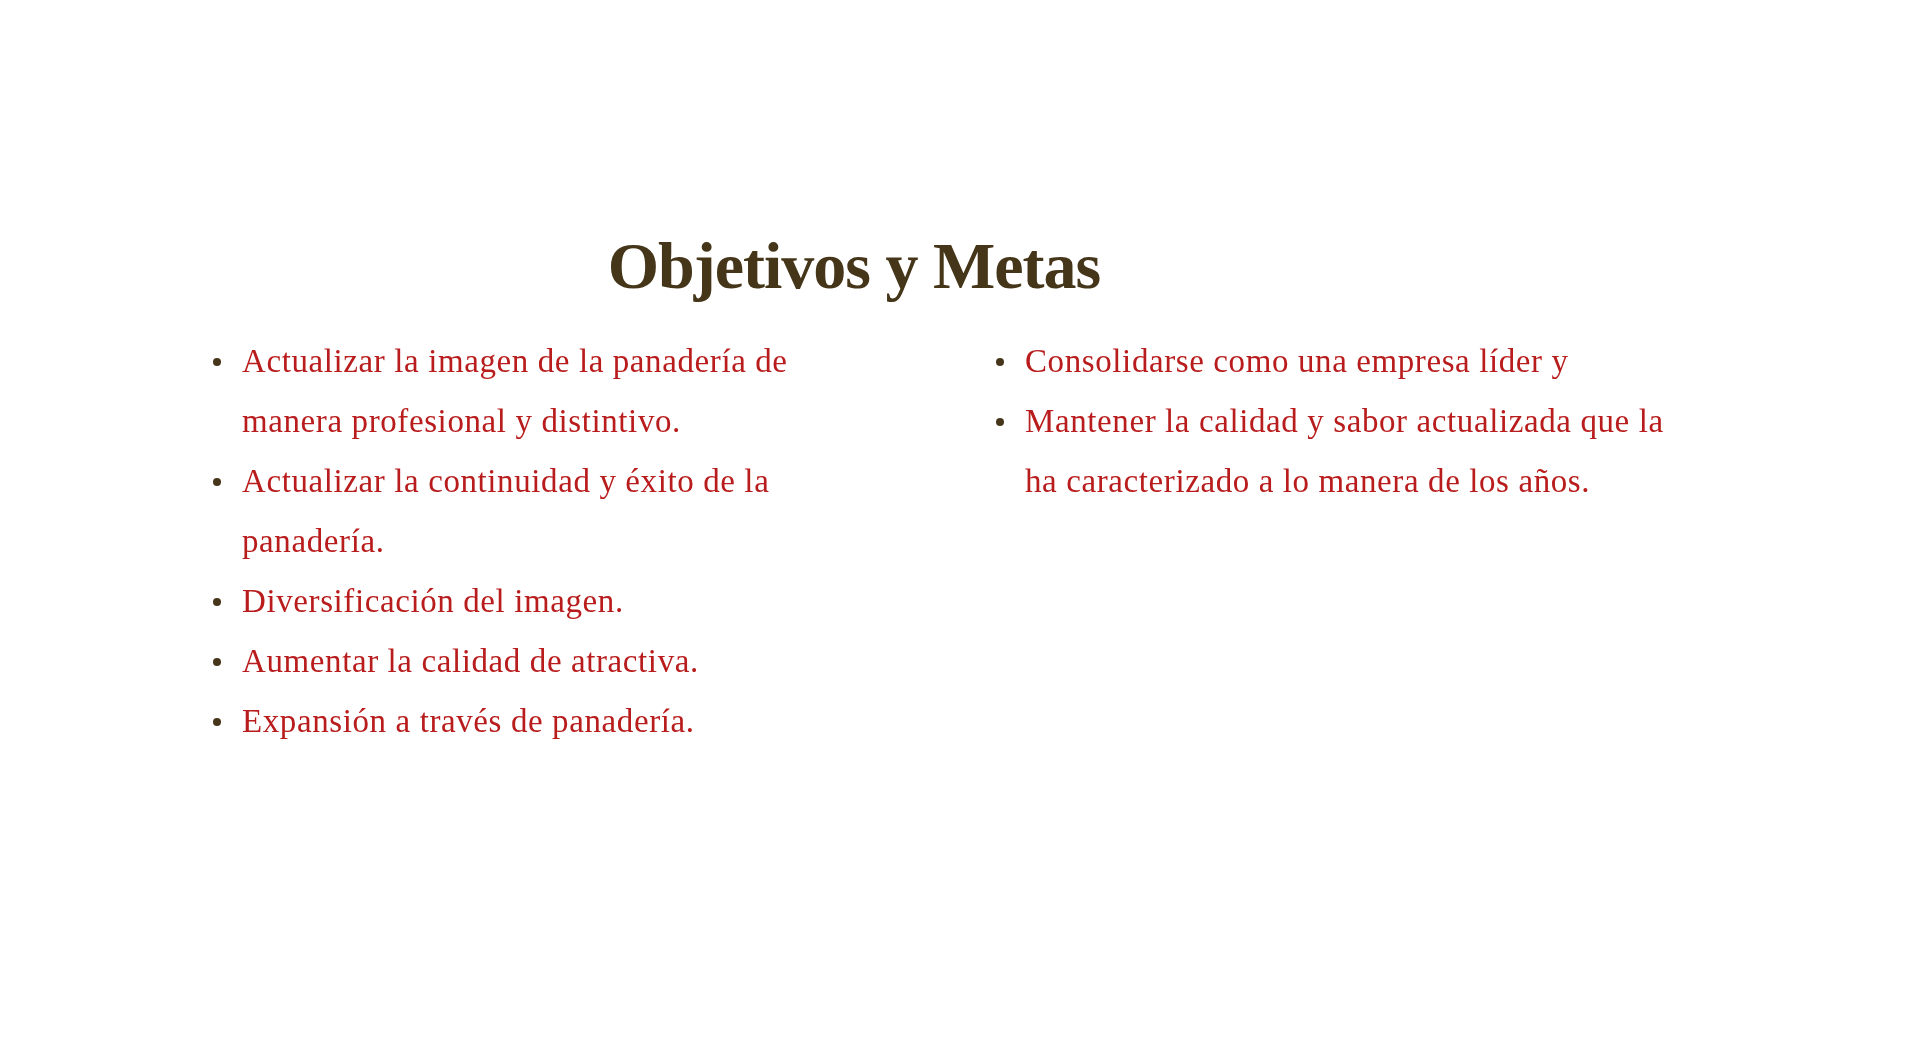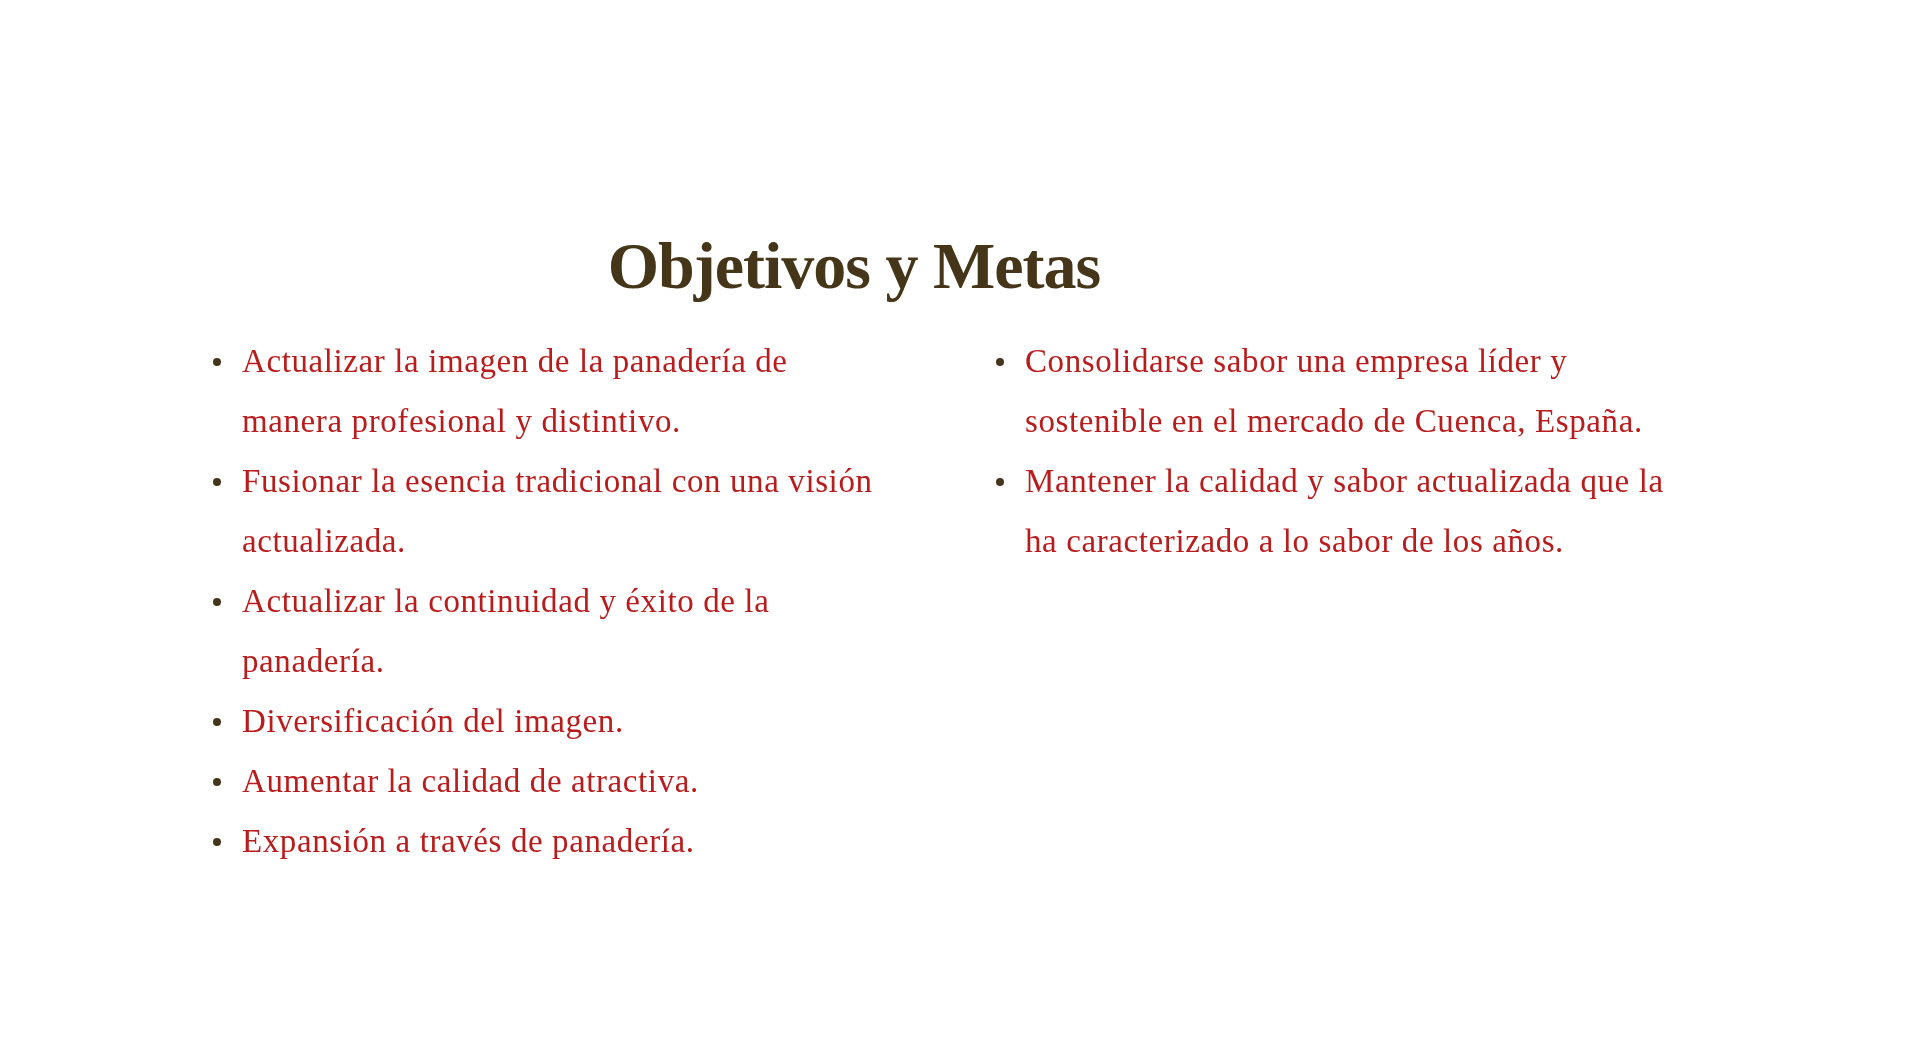--- a/index.html
+++ b/index.html
@@ -79,48 +79,42 @@
 
   <div class="columns">
     <ul class="col">
       <li class="item">
         <span class="bullet"></span>
         <span class="line">Actualizar la imagen de la panadería de</span>
         <span class="line">manera profesional y distintivo.</span>
       </li>
       <li class="item">
         <span class="bullet"></span>
-        <span class="line">Fusionar la esencia tradicional con una visión</span>
-        <span class="line">actualizada.</span>
-      </li>
-      <li class="item">
-        <span class="bullet"></span>
         <span class="line">Actualizar la continuidad y éxito de la</span>
         <span class="line">panadería.</span>
       </li>
       <li class="item">
         <span class="bullet"></span>
         <span class="line">Diversificación del imagen.</span>
       </li>
       <li class="item">
         <span class="bullet"></span>
         <span class="line">Aumentar la calidad de atractiva.</span>
       </li>
       <li class="item">
         <span class="bullet"></span>
         <span class="line">Expansión a través de panadería.</span>
       </li>
     </ul>
 
     <ul class="col">
       <li class="item">
         <span class="bullet"></span>
-        <span class="line">Consolidarse sabor una empresa líder y</span>
-        <span class="line">sostenible en el mercado de Cuenca, España.</span>
+        <span class="line">Consolidarse como una empresa líder y</span>
       </li>
       <li class="item">
         <span class="bullet"></span>
         <span class="line">Mantener la calidad y sabor actualizada que la</span>
-        <span class="line">ha caracterizado a lo sabor de los años.</span>
+        <span class="line">ha caracterizado a lo manera de los años.</span>
       </li>
     </ul>
   </div>
 </section>
 
 </body></html>

